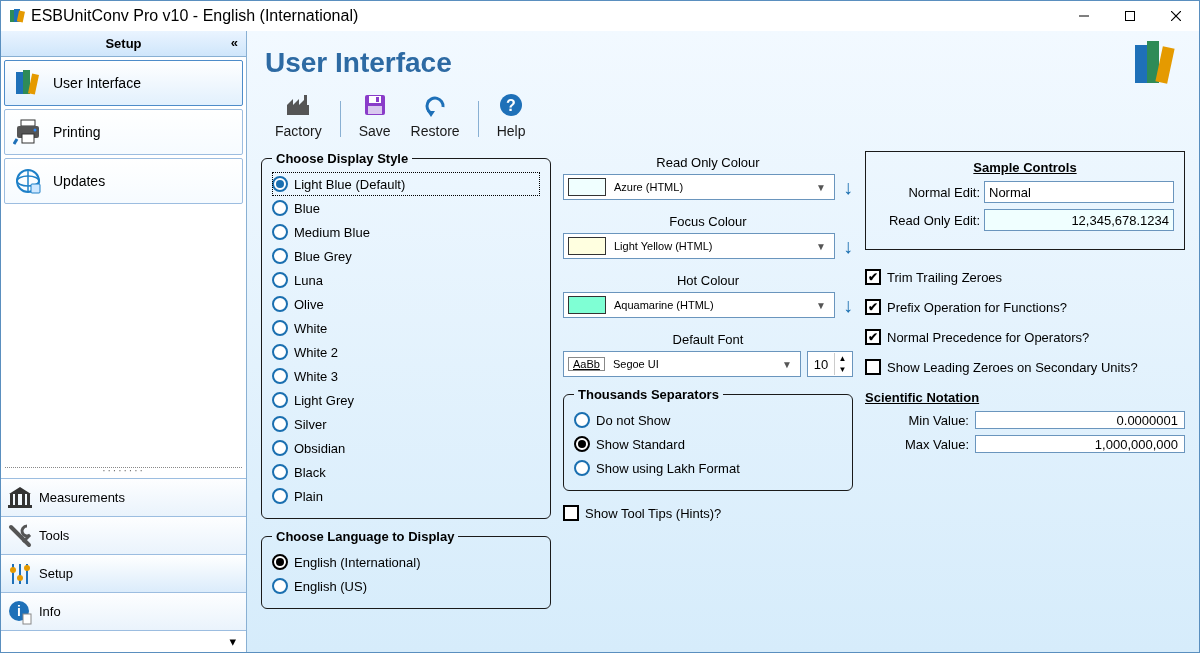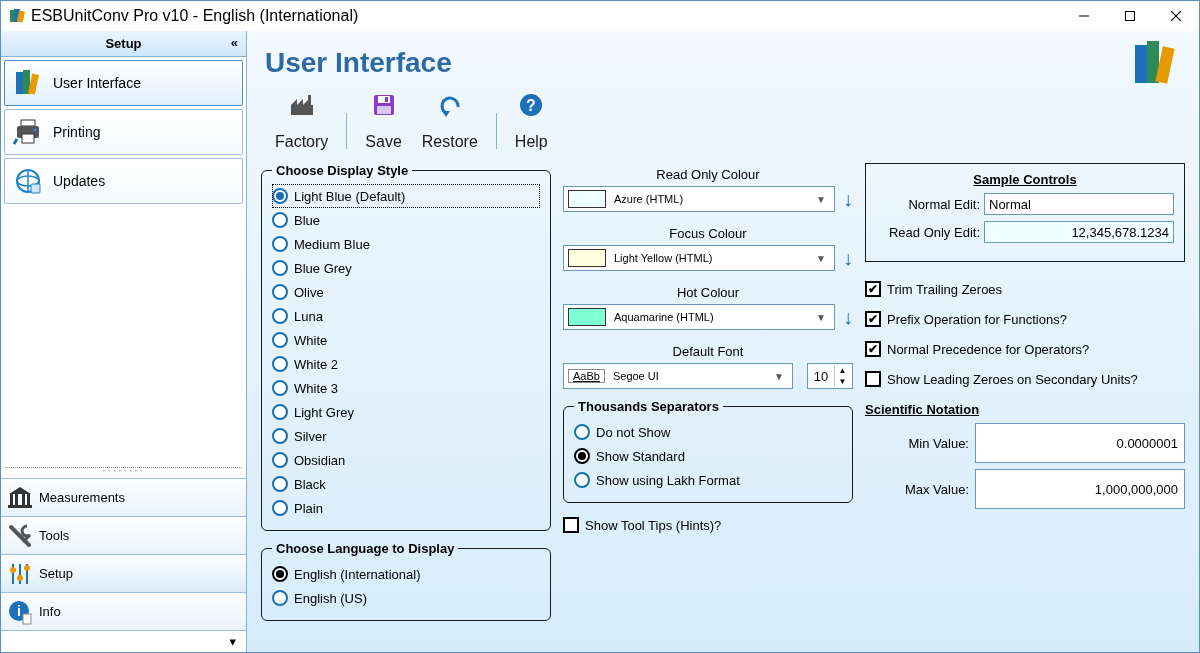--- a/index.html
+++ b/index.html
@@ -52,21 +52,21 @@
 
   
   .content { flex:1; background:linear-gradient(#f2f9ff 0%, #d6ecfb 100%); display:flex; flex-direction:column; min-width:0; padding-bottom:6px; }
   .page-title-row { display:flex; align-items:center; padding:6px 18px 0 18px; }
   .page-title { color:#2d6aa3; font-size:28px; font-weight:600; flex:1; }
   .page-title-icon { width:52px; height:52px; }
 
   .toolbar { display:flex; align-items:flex-end; padding:2px 18px 4px 18px; gap:0; }
   .tool-btn { display:flex; flex-direction:column; align-items:center; padding:2px 10px; cursor:default; }
   .tool-btn .tool-icon { height:24px; display:flex; align-items:center; justify-content:center; }
-  .tool-btn .tool-label { font-size:16px; color:#1a1a1a; margin-top:16px; }
+  .tool-btn .tool-label { font-size:14px; color:#1a1a1a; margin-top:6px; }
   .tool-sep { width:1px; height:36px; background:#89b0d3; margin:0 8px 4px 8px; }
 
   .settings-area { flex:1; display:flex; padding:6px 14px 0 14px; gap:12px; min-height:0; overflow:hidden; }
   .col { display:flex; flex-direction:column; }
   .col1 { width:290px; }
   .col2 { width:290px; }
   .col3 { flex:1; }
 
   fieldset.group {
     border:1px solid #1a1a1a; border-radius:6px; padding:6px 10px 10px 10px; margin:0 0 10px 0;
@@ -97,36 +97,36 @@
     display:flex; align-items:center; padding:0 4px; gap:8px; cursor:default; position:relative;
   }
   .combo .swatch { width:38px; height:18px; border:1px solid #333; }
   .combo .combo-text { flex:1; font-size:11px; }
   .combo .combo-caret { font-size:10px; color:#555; padding:0 4px; }
   .apply-arrow { color:#1a6fb0; font-size:20px; font-weight:bold; cursor:default; }
 
   .font-row { display:flex; gap:6px; align-items:flex-start; margin-bottom:10px; }
   .font-combo { flex:1; }
   .font-combo .aabb { border:1px solid #888; padding:0 4px; font-size:11px; text-decoration:underline; }
-  .spinner { width:46px; height:26px; border:1px solid #6a95bd; background:#fff; display:flex; align-items:center;margin-left:8px; }
+  .spinner { width:46px; height:26px; border:1px solid #6a95bd; background:#fff; display:flex; align-items:center; }
   .spinner input { width:26px; border:none; text-align:center; font-size:13px; outline:none; background:transparent; }
   .spinner .spin-btns { display:flex; flex-direction:column; width:16px; }
   .spinner .spin-btns span { height:11px; font-size:8px; line-height:11px; text-align:center; border-left:1px solid #ccc; cursor:default; }
 
   .sample-box { border:1px solid #1a1a1a; padding:8px 10px 12px 10px; margin-bottom:12px; }
   .sample-title { font-weight:bold; text-decoration:underline; text-align:center; margin-bottom:6px; }
   .sample-row { display:flex; align-items:center; gap:4px; margin-bottom:6px; }
   .sample-row label { width:104px; text-align:right; }
   .sample-row input { flex:1; height:22px; border:1px solid #6a95bd; padding:0 4px; font-size:13px; }
   .sample-row input.ro { text-align:right; background:#f0ffff; }
 
   .sn-title { font-weight:bold; text-decoration:underline; margin:8px 0 6px 0; }
   .sn-row { display:flex; align-items:center; gap:6px; margin-bottom:6px; }
   .sn-row label { width:104px; text-align:right; }
-  .sn-row input { flex:1; height:40px; border:1px solid #6a95bd; padding:0 6px; text-align:right; font-size:13px; }
+  .sn-row input { flex:1; height:18px; border:1px solid #6a95bd; padding:0 6px; text-align:right; font-size:13px; }
 
   
   svg { display:block; }
 </style>
 </head>
 <body>
 
 <div class="window">
 
   <div class="titlebar">
@@ -331,25 +331,25 @@
                 <div class="radio-row">
                   <span class="radio"></span>
                   <span>Medium Blue</span>
                 </div>
                 <div class="radio-row">
                   <span class="radio"></span>
                   <span>Blue Grey</span>
                 </div>
                 <div class="radio-row">
                   <span class="radio"></span>
+                  <span>Luna</span>
+                </div>
+                <div class="radio-row">
+                  <span class="radio"></span>
                   <span>Olive</span>
-                </div>
-                <div class="radio-row">
-                  <span class="radio"></span>
-                  <span>Luna</span>
                 </div>
                 <div class="radio-row">
                   <span class="radio"></span>
                   <span>White</span>
                 </div>
                 <div class="radio-row">
                   <span class="radio"></span>
                   <span>White 2</span>
                 </div>
                 <div class="radio-row">

